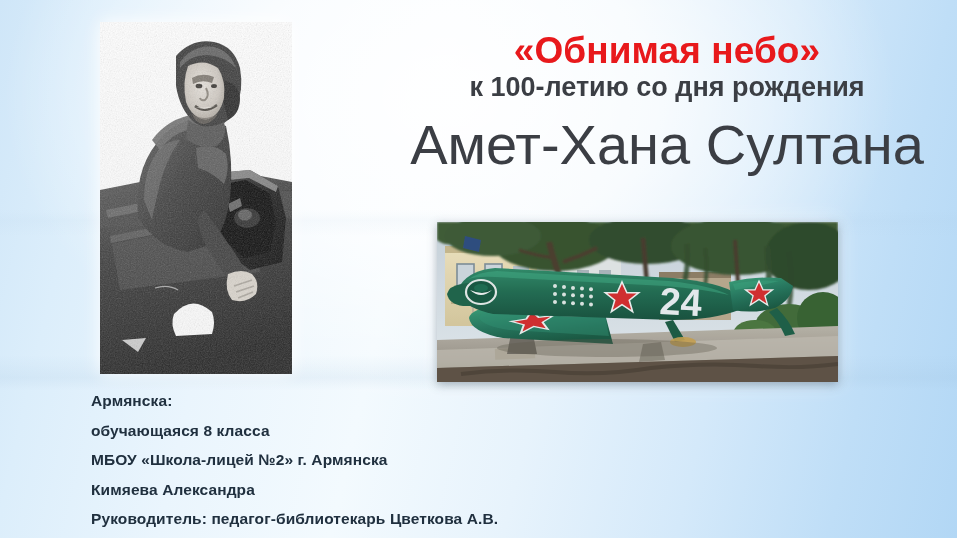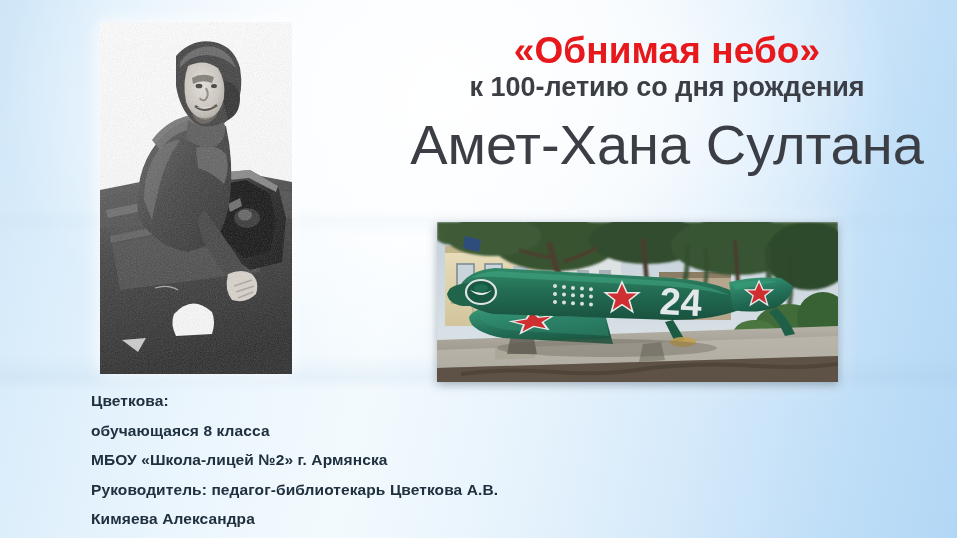--- a/index.html
+++ b/index.html
@@ -408,20 +408,20 @@
         <ellipse cx="246" cy="120" rx="13" ry="5" fill="#c9a14e" opacity="0.9"></ellipse>
 
         <ellipse cx="170" cy="126" rx="110" ry="9" fill="#5b5549" opacity="0.35"></ellipse>
 
         <rect x="0" y="0" width="401" height="160" fill="#6f8a9c" opacity="0.05"></rect>
       </svg>
     </div>
   </div>
 
   <div class="credits">
-    <div>Цветкова:</div>
+    <div>Армянска:</div>
     <div>обучающаяся 8 класса</div>
     <div>МБОУ «Школа-лицей №2» г. Армянска</div>
+    <div>Кимяева Александра</div>
     <div>Руководитель: педагог-библиотекарь Цветкова А.В.</div>
-    <div>Кимяева Александра</div>
   </div>
 
 </div>
 
 </body></html>

